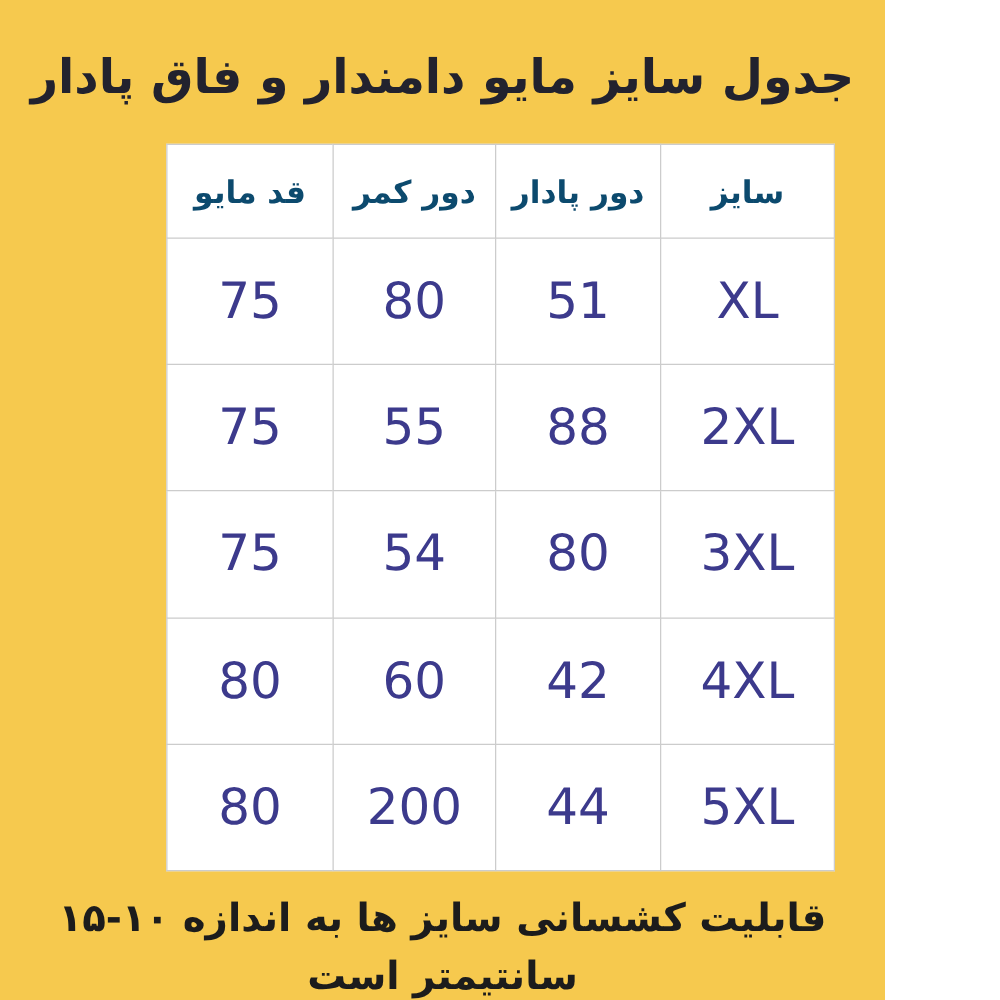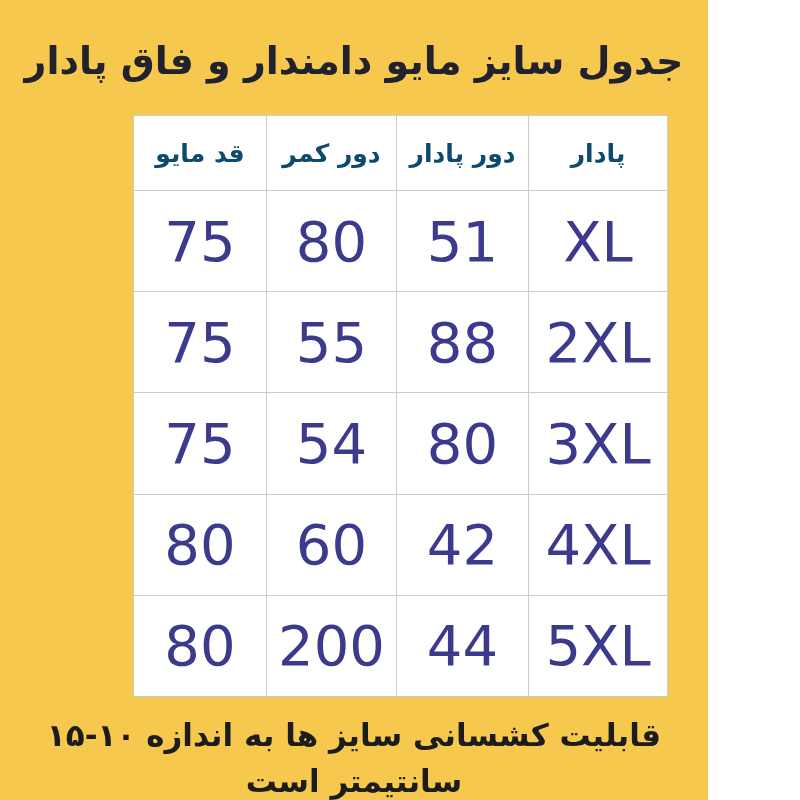--- a/index.html
+++ b/index.html
@@ -47,21 +47,21 @@
     padding: 0;
   }
   .size-table th {
     height: 74px;
     font-size: 25px;
     font-weight: bold;
     color: #0c4a6e;
     direction: rtl;
   }
   .size-table td {
-    font-size: 56px;
+    font-size: 40px;
     font-weight: normal;
     color: #3C3A8C;
     direction: ltr;
   }
   .col-size   { width: 139px; }
   .col-chest  { width: 132px; }
   .col-waist  { width: 130px; }
   .col-length { width: 133px; }
   .footer-note {
     position: absolute;
@@ -87,21 +87,21 @@
 
   <table class="size-table" dir="rtl">
     <colgroup>
       <col class="col-size">
       <col class="col-chest">
       <col class="col-waist">
       <col class="col-length">
     </colgroup>
     <thead>
       <tr>
-        <th>پادار</th>
+        <th>سایز</th>
         <th>دور پادار</th>
         <th>دور کمر</th>
         <th>قد مایو</th>
       </tr>
     </thead>
     <tbody>
       <tr>
         <td>XL</td>
         <td>51</td>
         <td>80</td>

